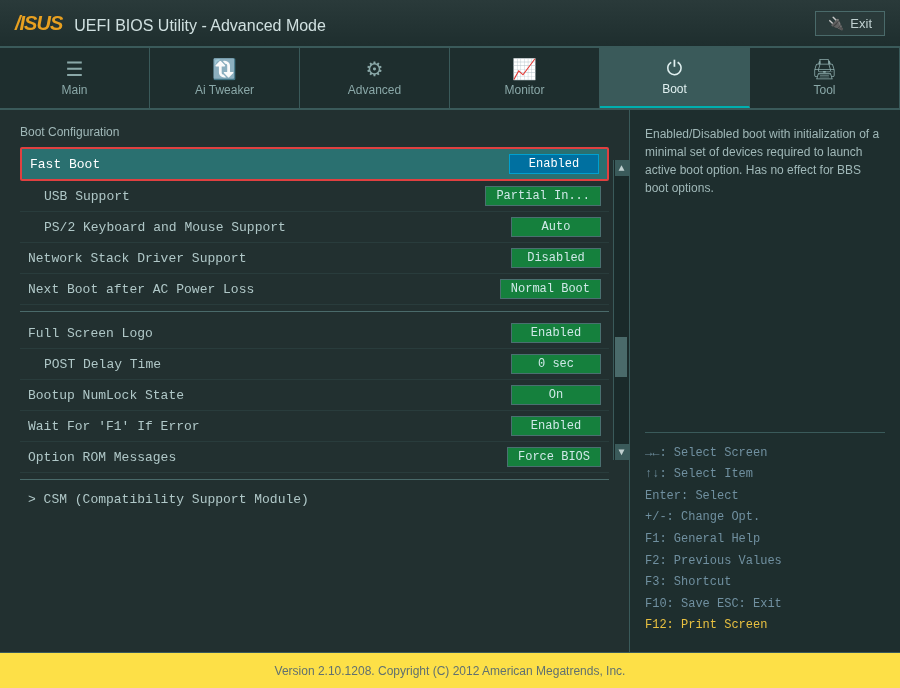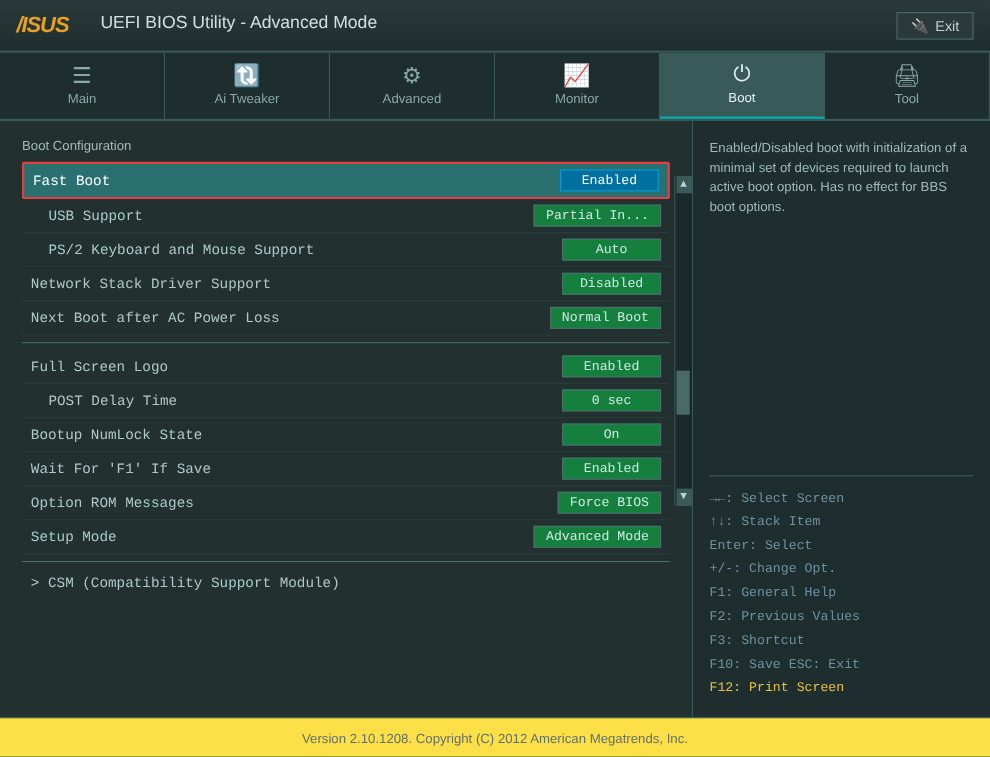--- a/index.html
+++ b/index.html
@@ -18,22 +18,22 @@
       background: linear-gradient(180deg, #2a3a3a 0%, #1e2e2e 100%);
       border-bottom: 2px solid #3a5a5a;
       padding: 8px 15px;
       display: flex;
       align-items: center;
       justify-content: space-between;
       height: 48px;
     }
     #header-left {
       display: flex;
-      align-items: flex-start;
-      gap: 29px;
+      align-items: flex-end;
+      gap: 12px;
     }
     .asus-logo {
       color: #e8a020;
       font-weight: bold;
       font-size: 20px;
       font-style: italic;
       font-family: Arial, sans-serif;
       letter-spacing: -1px;
     }
     .header-title {
@@ -318,33 +318,29 @@
       <span class="setting-label indented">POST Delay Time</span>
       <span class="setting-value">0 sec</span>
     </div>
 
     <div class="setting-row">
       <span class="setting-label">Bootup NumLock State</span>
       <span class="setting-value">On</span>
     </div>
 
     <div class="setting-row">
-      <span class="setting-label">Wait For 'F1' If Save</span>
+      <span class="setting-label">Wait For 'F1' If Error</span>
       <span class="setting-value">Enabled</span>
     </div>
 
     <div class="setting-row">
       <span class="setting-label">Option ROM Messages</span>
       <span class="setting-value">Force BIOS</span>
     </div>
 
-    <div class="setting-row">
-      <span class="setting-label">Setup Mode</span>
-      <span class="setting-value">Advanced Mode</span>
-    </div>
 
     <hr class="separator-line">
 
     <div class="csm-row">
       <span>&gt; CSM (Compatibility Support Module)</span>
     </div>
 
     <div class="scroll-bar">
       <div class="scroll-up">▲</div>
       <div class="scroll-track">
@@ -352,21 +348,21 @@
       </div>
       <div class="scroll-down">▼</div>
     </div>
   </div>
 
   <div id="right-panel">
     <p class="help-text">Enabled/Disabled boot with initialization of a minimal set of devices required to launch active boot option. Has no effect for BBS boot options.</p>
 
     <div class="shortcut-list">
       <div>→←: Select Screen</div>
-      <div>↑↓: Stack Item</div>
+      <div>↑↓: Select Item</div>
       <div>Enter: Select</div>
       <div>+/-: Change Opt.</div>
       <div>F1: General Help</div>
       <div>F2: Previous Values</div>
       <div>F3: Shortcut</div>
       <div>F10: Save  ESC: Exit</div>
       <div style="color:#e8c040;">F12: Print Screen</div>
     </div>
   </div>
 </div>

